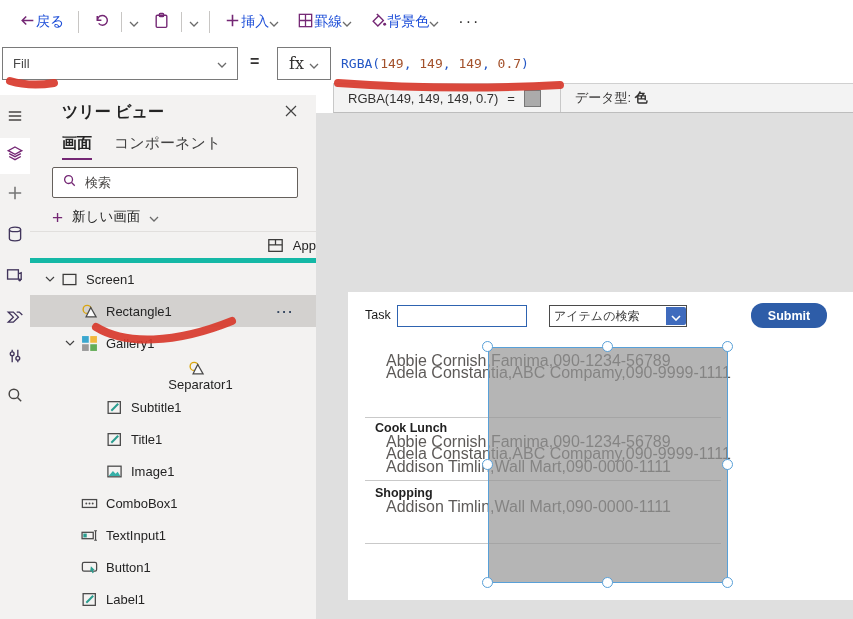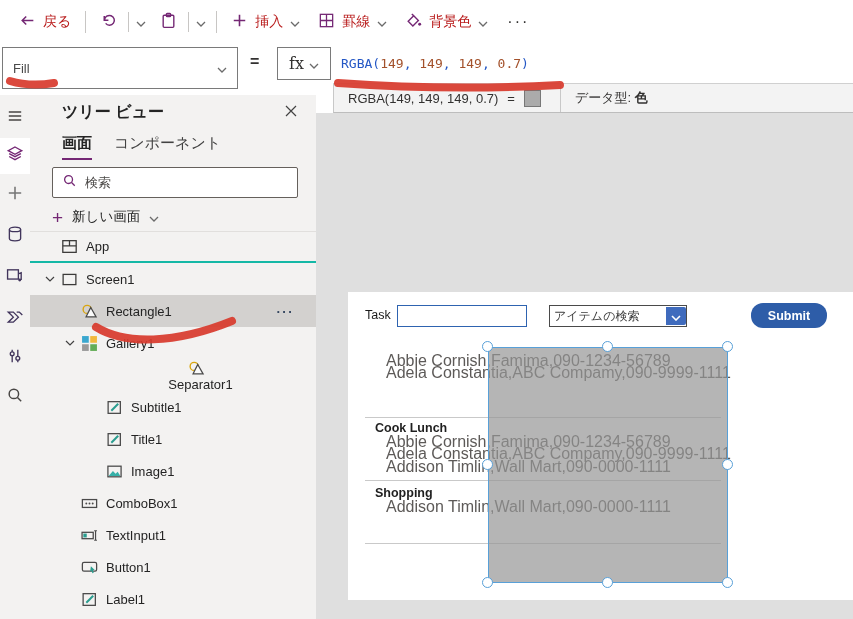--- a/index.html
+++ b/index.html
@@ -2,30 +2,30 @@
 <html><head>
 <meta charset="utf-8">
 <style>
   * { box-sizing: border-box; margin: 0; padding: 0; }
   html,body { width:853px; height:619px; }
   body { position:relative; font-family:"Liberation Sans", sans-serif; background:#fff; overflow:hidden; }
 
   
   .commandbar { position:absolute; left:0; top:0; width:853px; height:44px; background:#fff;
     display:flex; align-items:center; padding-left:10px; }
-  .cb-btn { display:flex; align-items:center; gap:7px; padding:0 9px; height:32px;
-    font-size:14px; color:#b91c1c; white-space:nowrap; cursor:default; }
+  .cb-btn { display:flex; align-items:center; padding:0 9px; height:32px;
+    font-size:14px; color:#1d4ed8; white-space:nowrap; cursor:default; }
   .cb-chev { display:flex; align-items:center; padding:0 5px; height:32px; }
   .cb-divider { width:1px; height:22px; background:#c8c6c4; margin:0 5px; flex:none; }
   .cb-divider.thin { height:20px; margin:0 2px; }
   .cb-more { padding:0 10px; font-size:16px; color:#323130; letter-spacing:2px; }
 
   
   .formulabar { position:absolute; left:0; top:44px; width:853px; height:40px; background:#fff; }
-  .prop-select { position:absolute; left:2px; top:3px; width:236px; height:42px; background:#fff;
+  .prop-select { position:absolute; left:2px; top:3px; width:236px; height:33px; background:#fff;
     border:1px solid #7a7a7a; display:flex; align-items:center; padding:0 10px; font-size:13px; color:#4a4a4a; }
   .prop-select .spacer { flex:1; }
   .equals-sign { position:absolute; left:250px; top:9px; font-size:16px; font-weight:700; color:#323130; }
   .fx-box { position:absolute; left:277px; top:3px; width:54px; height:33px; background:#fff;
     border:1px solid #7a7a7a; display:flex; align-items:center; justify-content:center; gap:5px; }
   .fx-label { font-family:"DejaVu Serif", serif; font-size:16px; color:#323130; }
   .formula-field { position:absolute; left:333px; top:0; width:520px; height:40px; background:#fff;
     border-bottom:1px solid #d0d0d0; display:flex; align-items:center; padding-left:8px;
     font-family:"DejaVu Sans Mono", monospace; font-size:13px; white-space:pre; }
 
@@ -55,21 +55,21 @@
   .tp-search { position:absolute; left:22px; top:72px; width:246px; height:31px; background:#fff;
     border:1px solid #65605c; border-radius:2px; display:flex; align-items:center; padding:0 9px; gap:8px; }
   .tp-search input { border:none; outline:none; flex:1; font-size:13px; font-family:inherit; color:#323130; background:transparent; }
   .tp-search input::placeholder { color:#484644; opacity:1; }
   .tp-newscreen { position:absolute; left:22px; top:109px; height:26px; display:flex; align-items:center; gap:9px;
     font-size:13.5px; color:#242424; }
   .tp-newscreen .plus { color:#742774; font-size:19px; font-weight:400; line-height:1; }
   .tp-rows { position:absolute; left:0; top:136px; width:286px; }
   .tree-row { height:32px; display:flex; align-items:center; font-size:13px; color:#242424; position:relative; }
   .tree-row.selected { background:#d3d1cf; }
-  .tree-row.app-row { border-top:1px solid #e1dfdd; border-bottom:2px solid #14b8a6; }
+  .tree-row.app-row { border-top:1px solid #e1dfdd; border-bottom:5px solid #14b8a6;justify-content:flex-end; }
   .chev-slot { width:20px; display:flex; justify-content:center; flex:none; }
   .tree-icon { width:18px; height:18px; margin-right:8px; flex:none; display:flex; align-items:center; justify-content:center; }
   .row-ellipsis { position:absolute; right:22px; color:#33455e; font-weight:700; letter-spacing:1.5px; font-size:13px; }
 
   
   .mainarea { position:absolute; left:316px; top:113px; width:537px; height:506px; background:#dfdfdf; }
   .canvas { position:absolute; left:32px; top:179px; width:505px; height:308px; background:#fff; }
   .task-label { position:absolute; left:17px; top:16px; font-size:12.5px; color:#1b1b1b; }
   .task-input { position:absolute; left:49px; top:13px; width:130px; height:22px; border:1.5px solid #2e63b0;
     background:#fff; font-size:12px; padding:0 4px; outline:none; }

